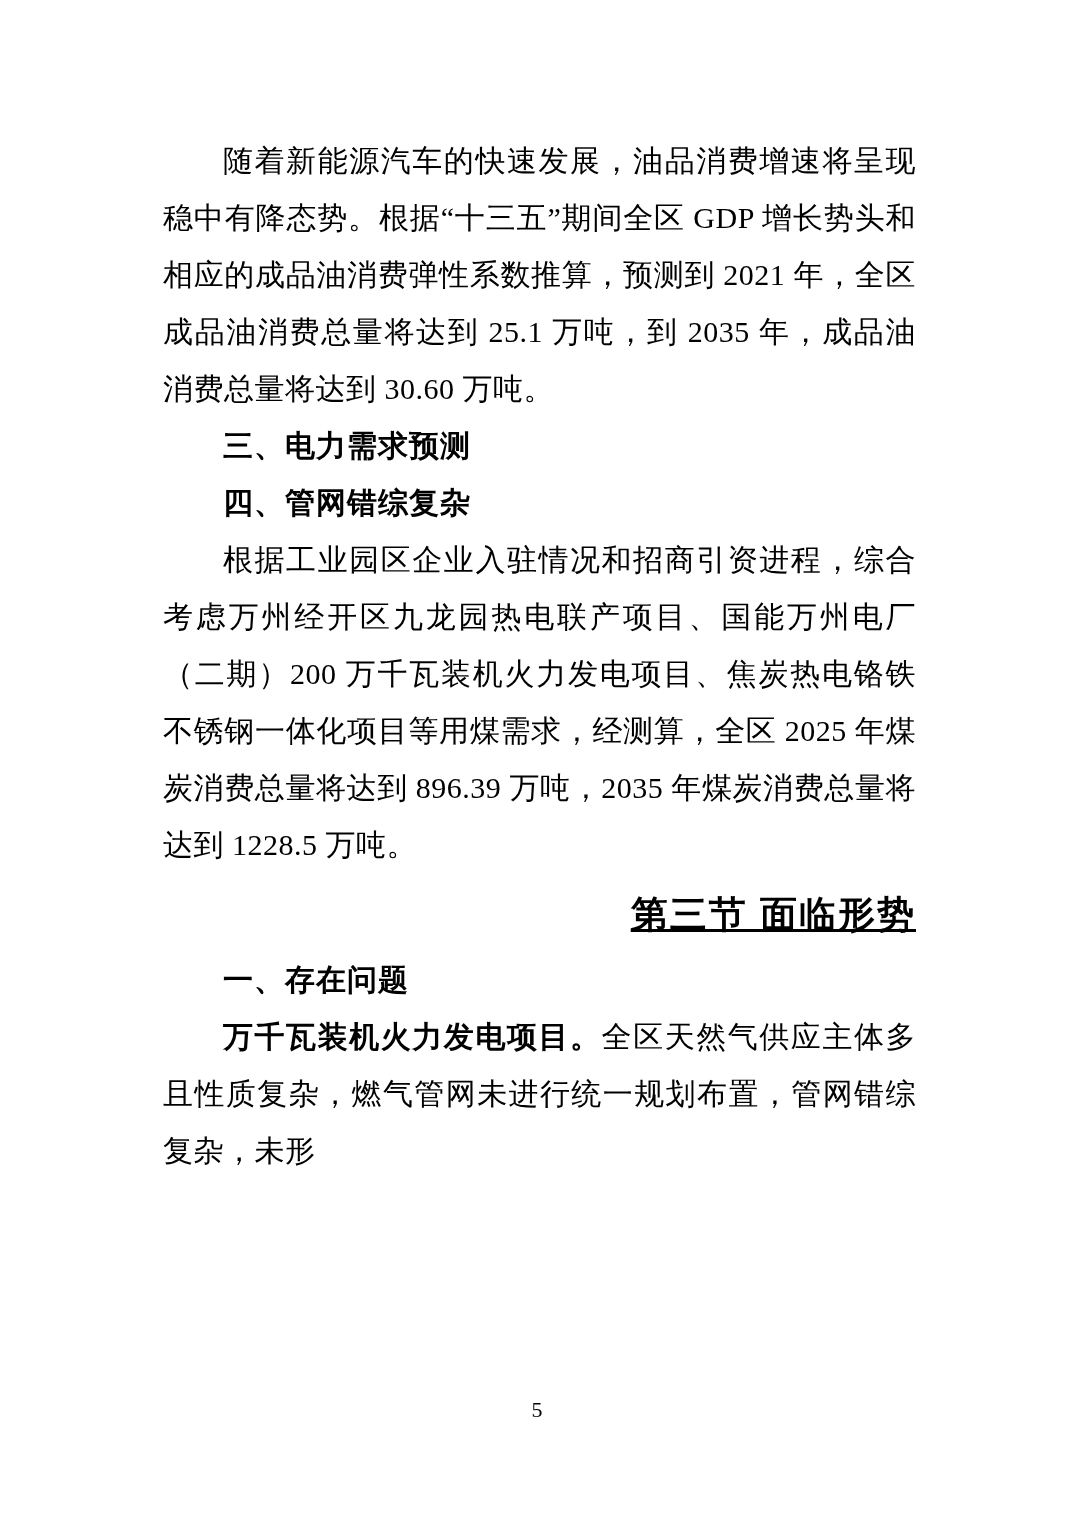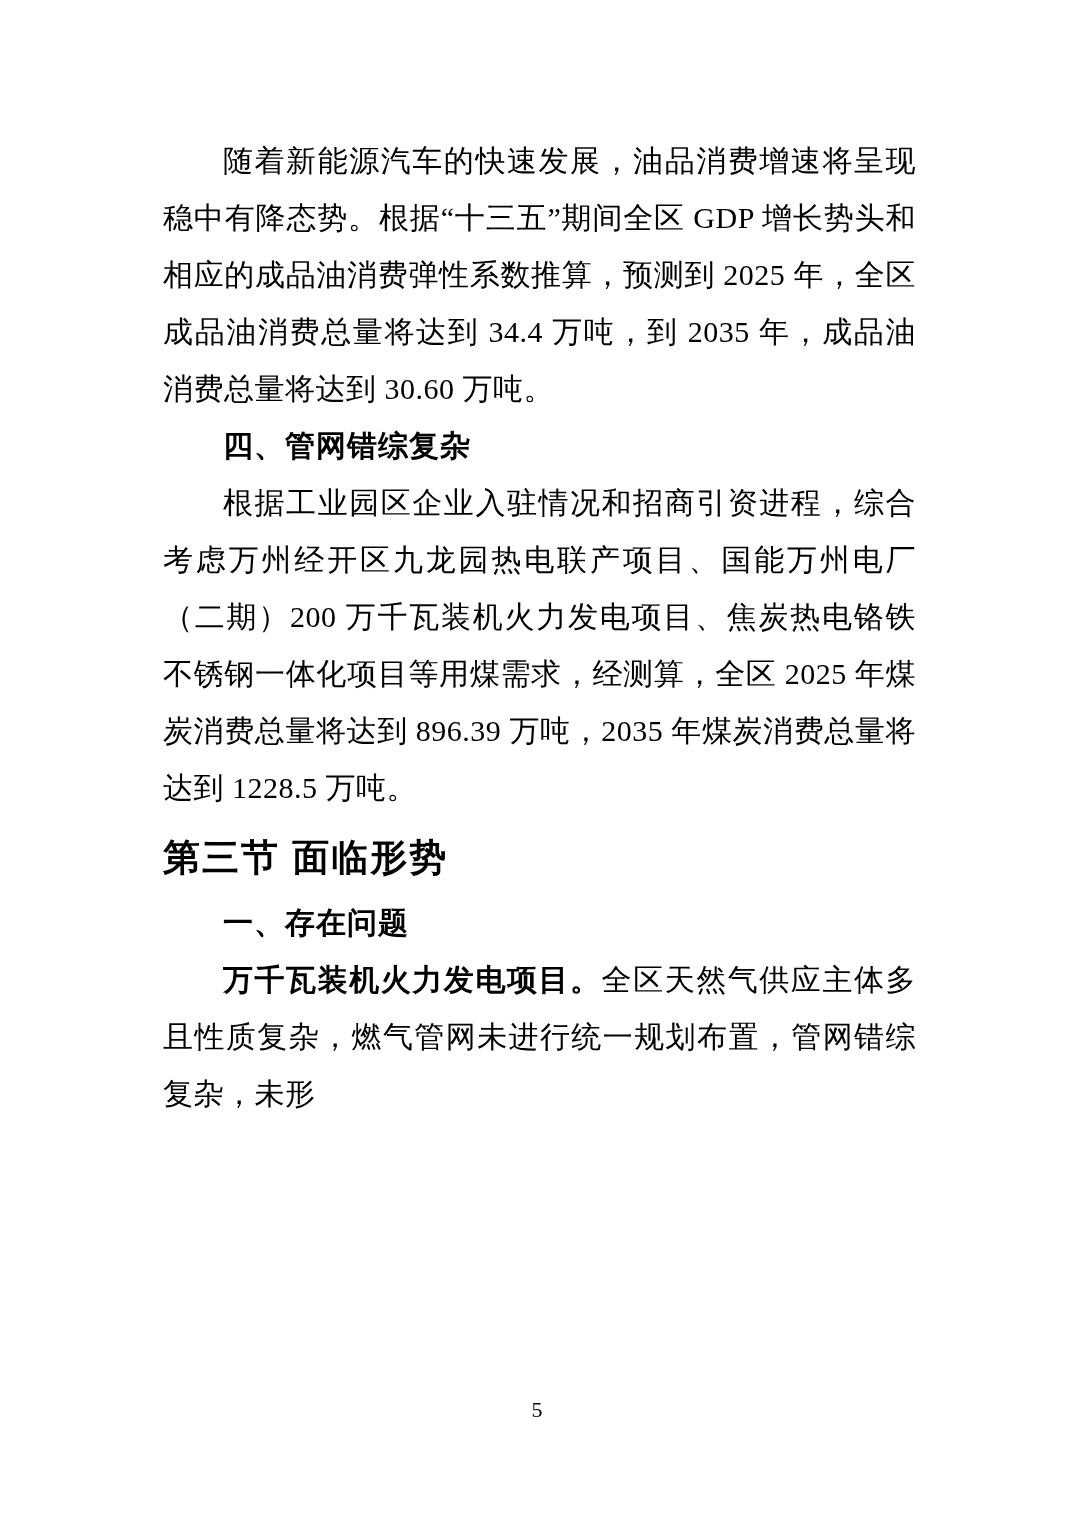--- a/index.html
+++ b/index.html
@@ -38,25 +38,26 @@
     line-height: 57px;
     text-indent: 2em;
     font-weight: bold;
     font-family: "Liberation Sans", "DejaVu Sans", sans-serif;
     letter-spacing: 1px;
   }
   .h1 {
     margin: 9px 0 3px 0;
     font-size: 37px;
     line-height: 66px;
-    text-align: left;
+    text-align: right;
     text-indent: 0;
     font-weight: bold;
     font-family: "Liberation Sans", "DejaVu Sans", sans-serif;
     letter-spacing: 2px;
+    text-decoration: underline;
   }
   .lead {
     font-weight: bold;
     font-family: "Liberation Sans", "DejaVu Sans", sans-serif;
   }
   .page-number {
     position: absolute;
     left: 0;
     top: 1396px;
     width: 100%;
@@ -64,22 +65,23 @@
     font-size: 22px;
     line-height: 28px;
     font-family: "Liberation Serif", "DejaVu Serif", serif;
   }
 </style>
 </head>
 <body>
 
 <div class="page">
   <div class="content">
-    <p class="body">随着新能源汽车的快速发展，油品消费增速将呈现稳中有降态势。根据“十三五”期间全区 GDP 增长势头和相应的成品油消费弹性系数推算，预测到 2025 年，全区成品油消费总量将达到 34.4 万吨，到 2035 年，成品油消费总量将达到 30.60 万吨。</p>
+    <p class="body">随着新能源汽车的快速发展，油品消费增速将呈现稳中有降态势。根据“十三五”期间全区 GDP 增长势头和相应的成品油消费弹性系数推算，预测到 2021 年，全区成品油消费总量将达到 25.1 万吨，到 2035 年，成品油消费总量将达到 30.60 万吨。</p>
 
+    <h3 class="h2">三、电力需求预测</h3>
 
 
     <h3 class="h2">四、管网错综复杂</h3>
 
     <p class="body">根据工业园区企业入驻情况和招商引资进程，综合考虑万州经开区九龙园热电联产项目、国能万州电厂（二期）200 万千瓦装机火力发电项目、焦炭热电铬铁不锈钢一体化项目等用煤需求，经测算，全区 2025 年煤炭消费总量将达到 896.39 万吨，2035 年煤炭消费总量将达到 1228.5 万吨。</p>
 
     <h2 class="h1">第三节 面临形势</h2>
 
     <h3 class="h2">一、存在问题</h3>
 

